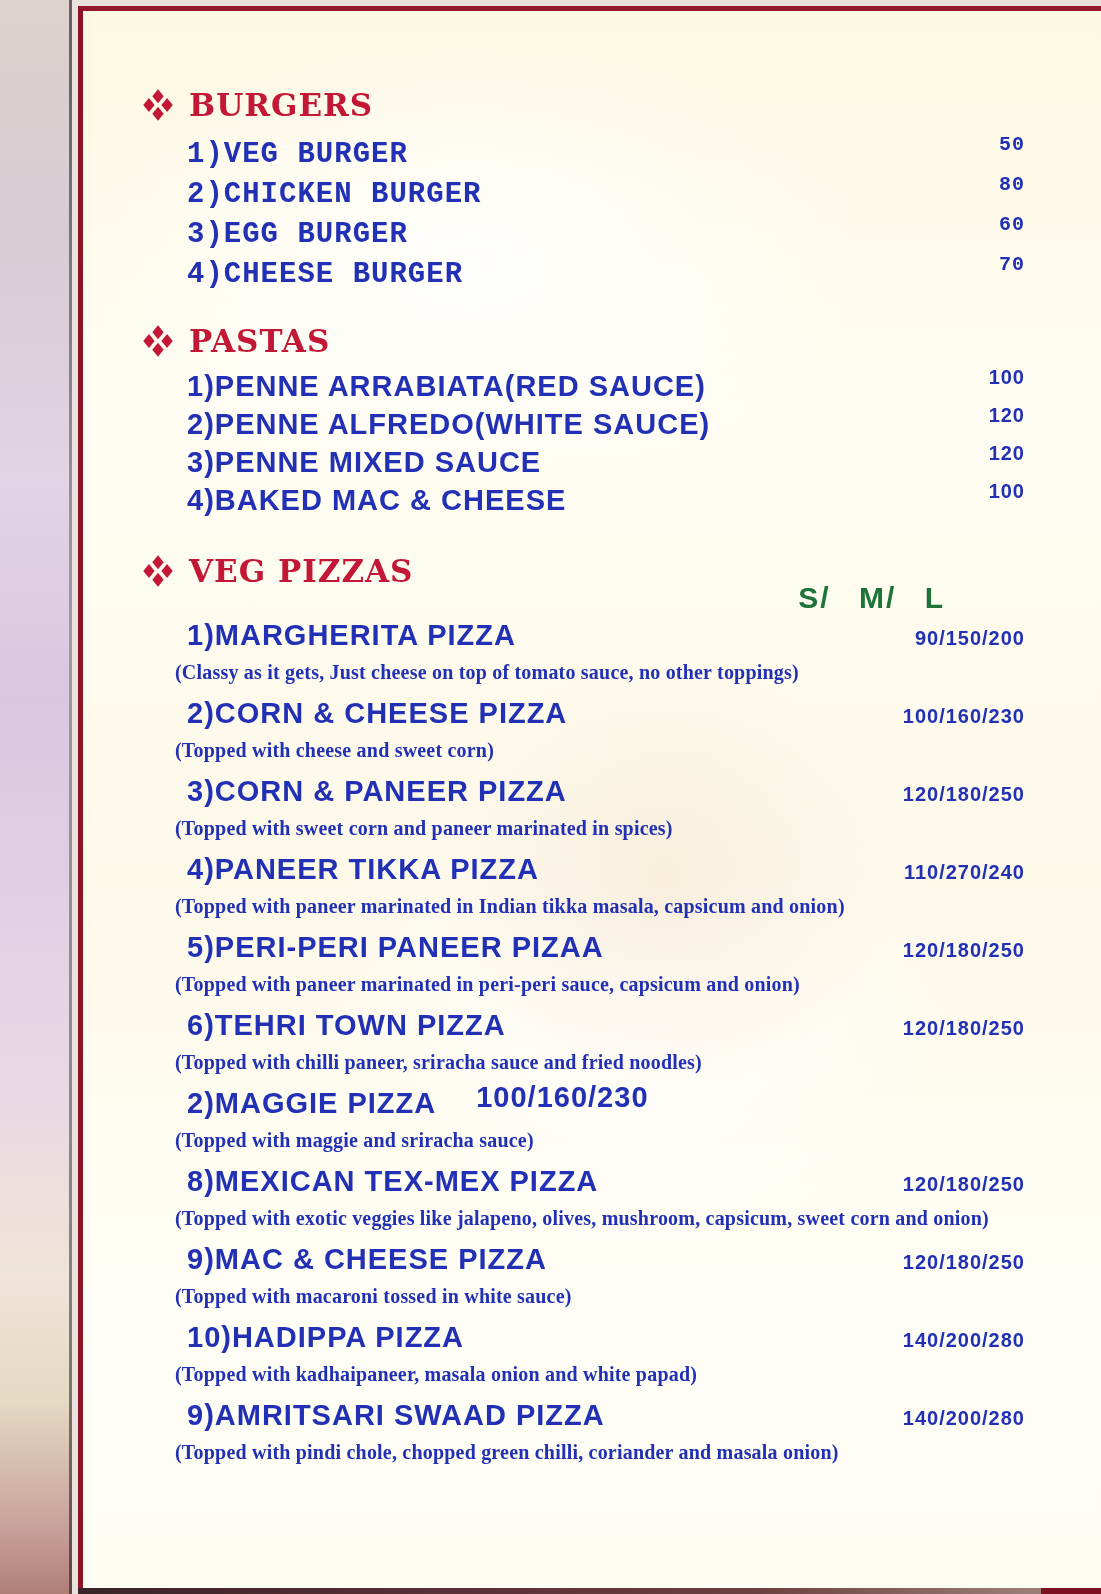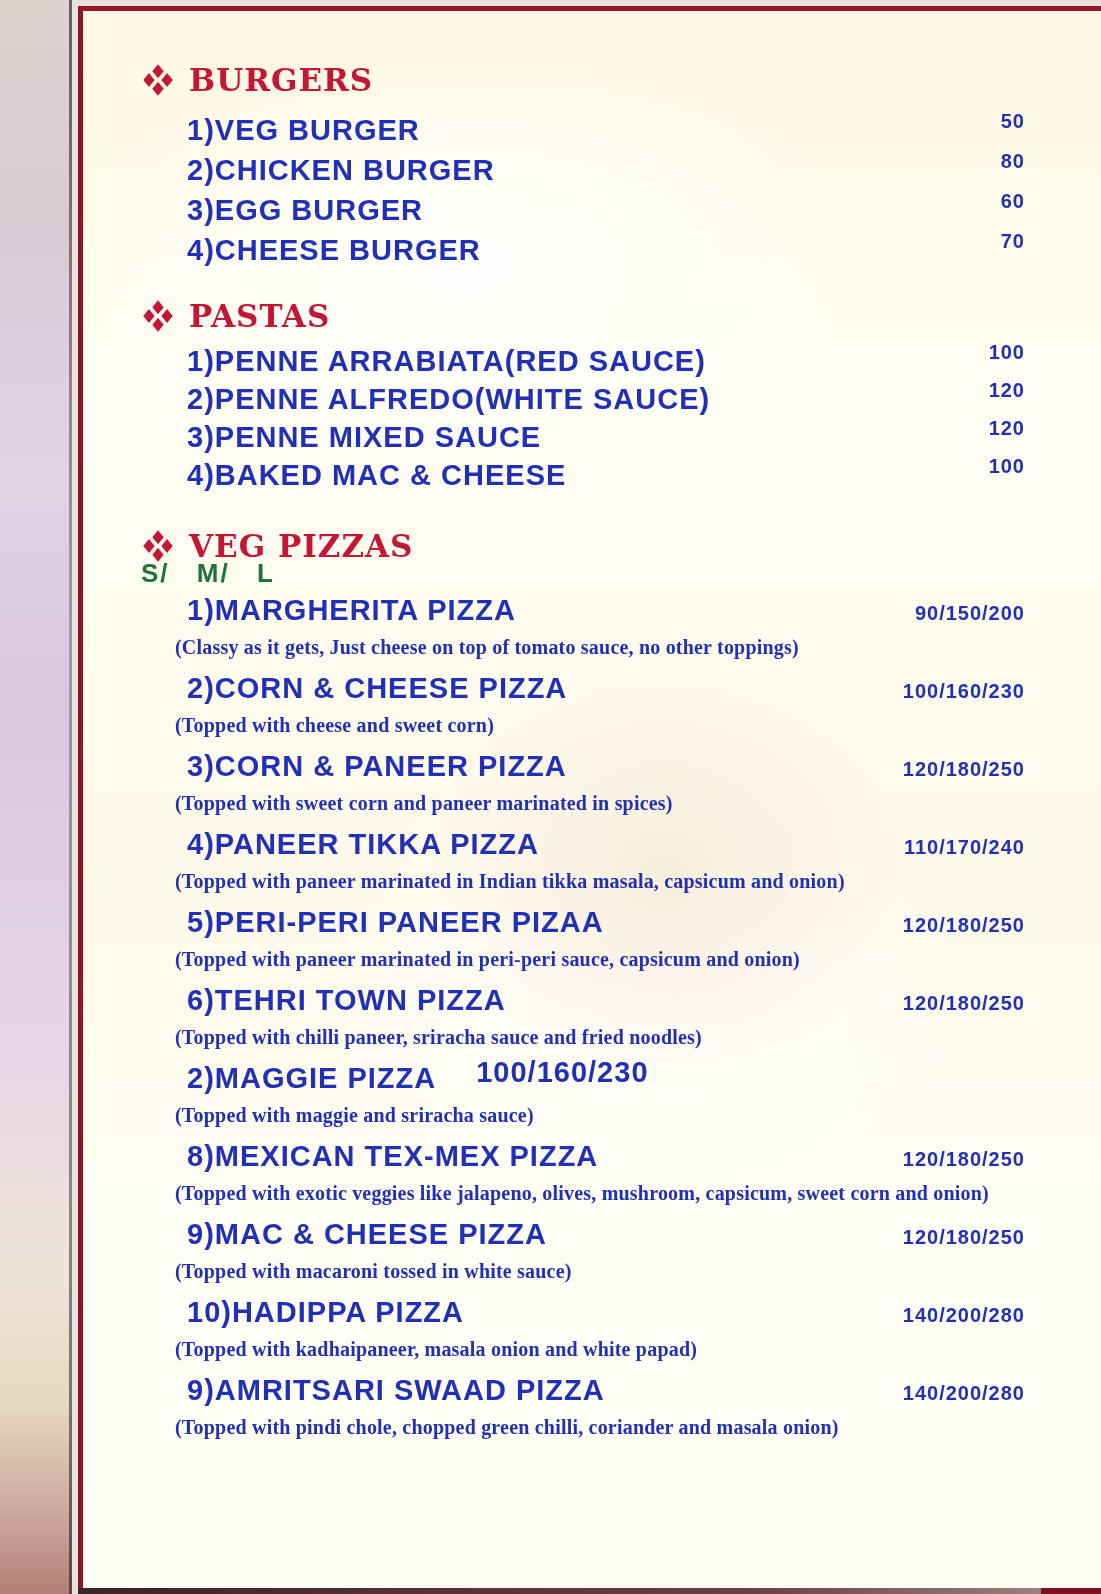--- a/index.html
+++ b/index.html
@@ -36,28 +36,28 @@
   .items{margin:0;}
   .item{display:flex;justify-content:space-between;align-items:baseline;
     padding-left:46px;color:#2130b4;font-weight:bold;}
   .item .name{font-size:29px;letter-spacing:1px;white-space:nowrap;}
   .item .price{font-size:20px;letter-spacing:1px;white-space:nowrap;}
 
   
   #sec-burgers .item{height:40px;line-height:40px;}
   #sec-pastas  .item{height:38px;line-height:38px;}
   #sec-burgers .price,#sec-pastas .price{transform:translateY(-12px);}
-  #sec-burgers{margin-top:51px;}
-  #sec-burgers .items{margin-top:12px;}
+  #sec-burgers{margin-top:76px;}
+  #sec-burgers .items{margin-top:12px;font-family:Liberation Mono, monospace;}
   #sec-pastas{margin-top:28px;text-align:center;}
   #sec-pastas .items{margin-top:8px;}
 
   
   #sec-pizzas{margin-top:34px;}
-  .size-header{text-align:left;color:#1d7338;font-weight:bold;font-size:26px;
+  .size-header{text-align:right;color:#1d7338;font-weight:bold;font-size:30px;
     letter-spacing:2px;word-spacing:18px;line-height:26px;margin-top:-4px;padding-right:80px;}
   #sec-pizzas .items{margin-top:2px;}
   #sec-pizzas .item{height:44px;line-height:44px;}
   .desc{height:34px;line-height:30px;padding-left:34px;color:#2130b4;font-weight:bold;
     font-size:20px;letter-spacing:.2px;white-space:nowrap;font-family:Liberation Serif, serif;}
   .item.inline-price{justify-content:flex-start;}
   .item.inline-price .price{margin-left:40px;transform:translateY(-6px);font-size:29px;}
 
   
   .bottom-line{position:absolute;left:78px;right:60px;bottom:0;height:6px;
@@ -176,21 +176,21 @@
     <div class="item">
       <span class="name">3)CORN &amp; PANEER PIZZA</span>
       <span class="price">120/180/250</span>
     </div>
     <div class="desc">(Topped with sweet corn and paneer marinated in spices)</div>
   </div>
 
   <div>
     <div class="item">
       <span class="name">4)PANEER TIKKA PIZZA</span>
-      <span class="price">110/170/240</span>
+      <span class="price">110/270/240</span>
     </div>
     <div class="desc">(Topped with paneer marinated in Indian tikka masala, capsicum and onion)</div>
   </div>
 
   <div>
     <div class="item">
       <span class="name">5)PERI-PERI PANEER PIZAA</span>
       <span class="price">120/180/250</span>
     </div>
     <div class="desc">(Topped with paneer marinated in peri-peri sauce, capsicum and onion)</div>

